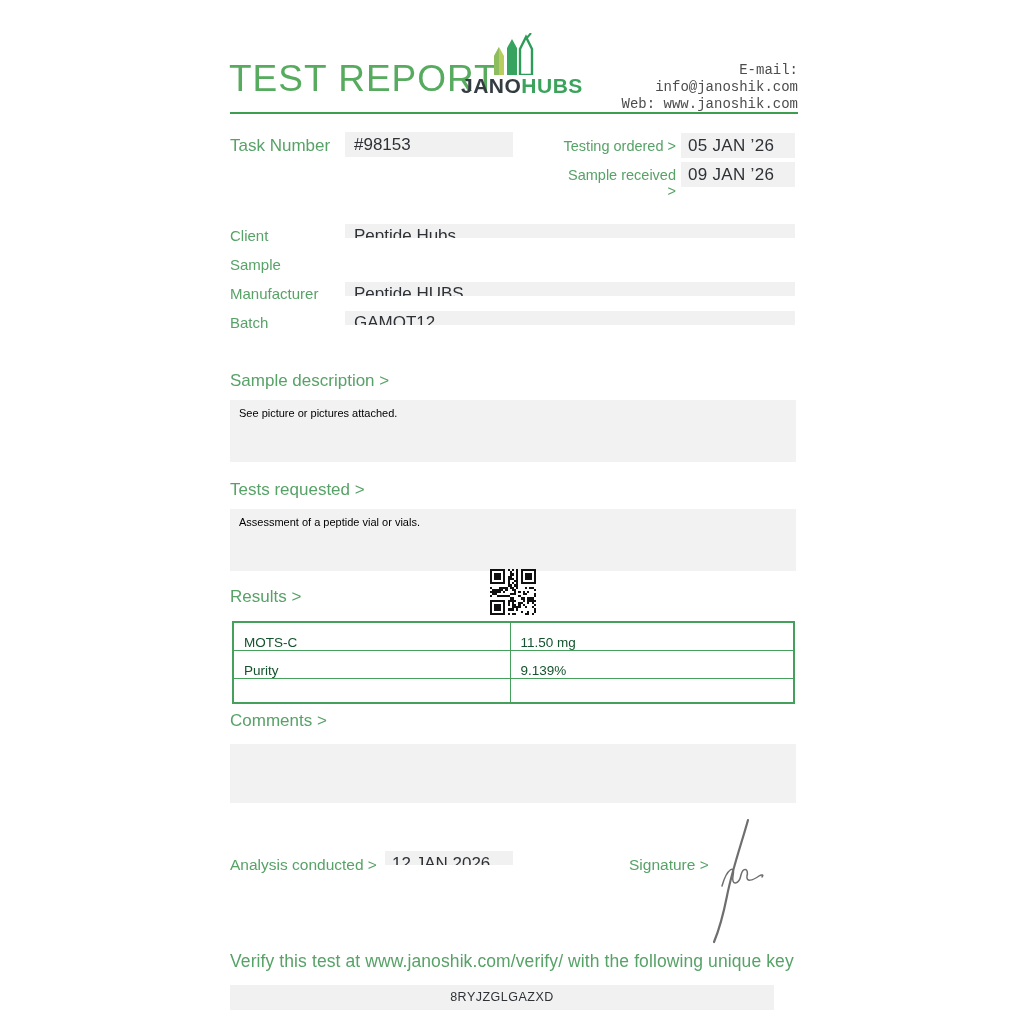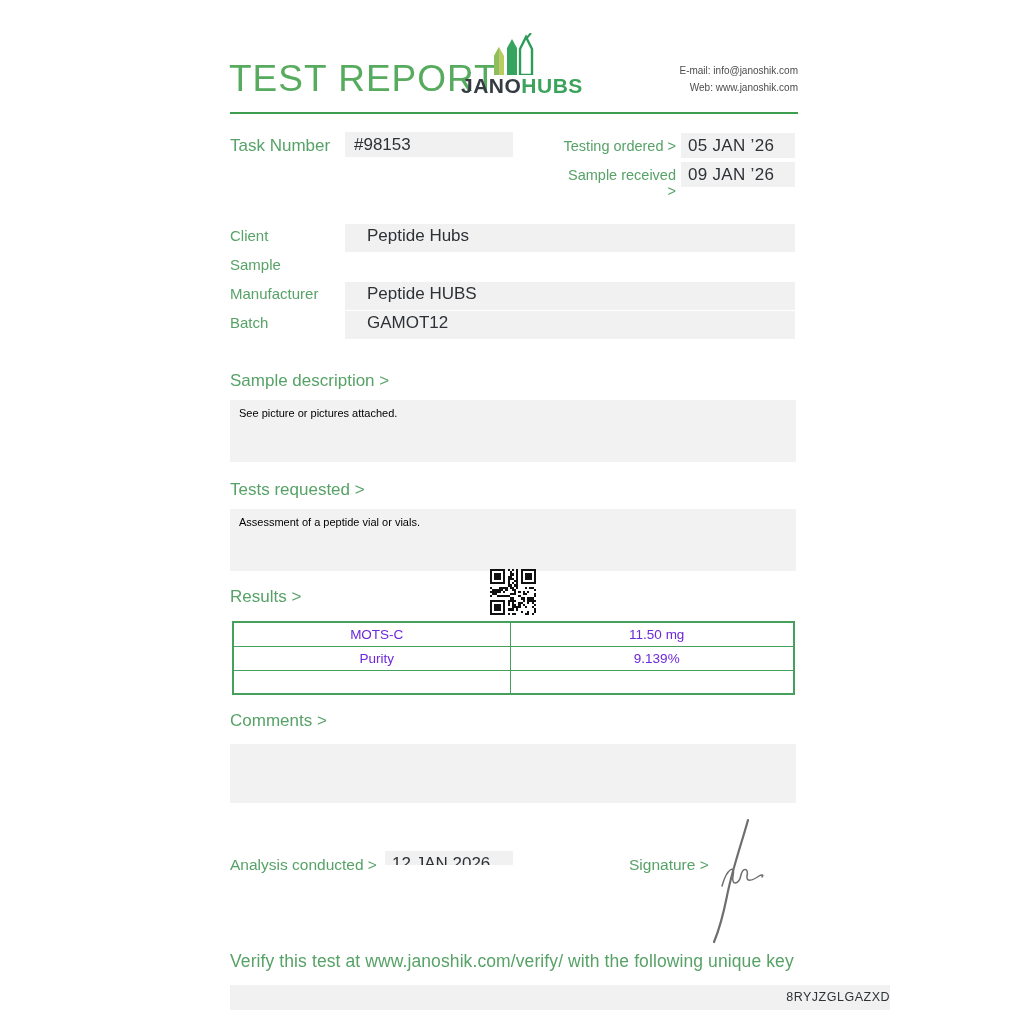--- a/index.html
+++ b/index.html
@@ -17,21 +17,21 @@
     color:#56ab5e; font-stretch:condensed;
   }
   .logo-icon { left:487px; top:33px; }
   .logo-text {
     left:461px; top:74px; width:104px; text-align:center;
     font-size:21px; font-weight:700; letter-spacing:0.5px; color:#343c42;
   }
   .logo-text .shik { color:#3ba35b; }
   .contact {
     left:598px; top:62px; width:200px; text-align:right;
-    font-size:10px; color:#4c4c4c; line-height:17px;
+    font-size:14px; color:#4c4c4c; line-height:17px;font-family:Liberation Mono, monospace;
   }
   .rule { left:230px; top:112px; width:568px; height:2px; background:#3d9e50; }
 
   
   .g-label { color:#57a267; }
   .field {
     background:#f1f1f1; color:#2e3236; overflow:hidden; white-space:nowrap;
   }
 
   .task-label { left:230px; top:136px; font-size:17px; }
@@ -40,53 +40,53 @@
 
   .date-label { width:118px; text-align:right; font-size:14.5px; }
   .date-label-1 { left:558px; top:138px; }
   .date-label-2 { left:558px; top:167px; }
   .date-field { width:114px; height:25px; font-size:17px; line-height:25px;
     padding-left:7px; letter-spacing:0.3px; }
   .date-field-1 { left:681px; top:133px; }
   .date-field-2 { left:681px; top:162px; }
 
   .detail-label { left:230px; font-size:15px; }
-  .detail-field { left:345px; width:450px; height:28px;
-    font-size:17px; line-height:23px; padding-left:22px; }
+  .detail-field { left:345px; width:450px; height:14px;
+    font-size:17px; line-height:23px; padding-left:9px; }
 
   .section-label { left:230px; font-size:17px; }
   .section-box {
     left:230px; width:566px; background:#f2f2f2; color:#000000;
     font-size:11px; padding:7px 9px;
   }
 
   
   .results-table {
     left:232px; top:621px; width:563px; border-collapse:collapse;
   }
   .results-table td {
-    border:1px solid #44a05a; height:24px; font-size:13.5px; color:#6d28d9;
-    padding:0 0 0 10px; background:#ffffff;text-align:center;
+    border:1px solid #44a05a; height:24px; font-size:13.5px; color:#14532d;
+    padding:12px 0 0 10px; background:#ffffff;
   }
   .results-table { border:2px solid #44a05a; }
   .results-table td.c1 { width:277px; }
 
   .qr { left:490px; top:569px; }
 
   
   .analysis-label { left:230px; top:856px; font-size:15.5px; }
   .analysis-field { left:385px; top:851px; width:128px; height:14px;
     font-size:17px; line-height:26px; padding-left:7px; }
   .signature-label { left:629px; top:856px; font-size:15.5px; }
   .signature { left:702px; top:816px; }
 
   .verify-line { left:230px; top:951px; width:568px; font-size:17.5px;
     letter-spacing:0.1px; }
-  .key-field { left:230px; top:985px; width:660px; height:25px;
-    text-align:right; font-size:12.5px; line-height:25px; letter-spacing:0.5px; }
+  .key-field { left:230px; top:985px; width:544px; height:25px;
+    text-align:center; font-size:12.5px; line-height:25px; letter-spacing:0.5px; }
 </style>
 </head>
 <body>
 
 <div id="page">
 
   <div class="abs report-title">TEST REPORT</div>
 
   <div class="abs logo-icon">
     <svg width="50" height="42" viewBox="0 0 50 42">

